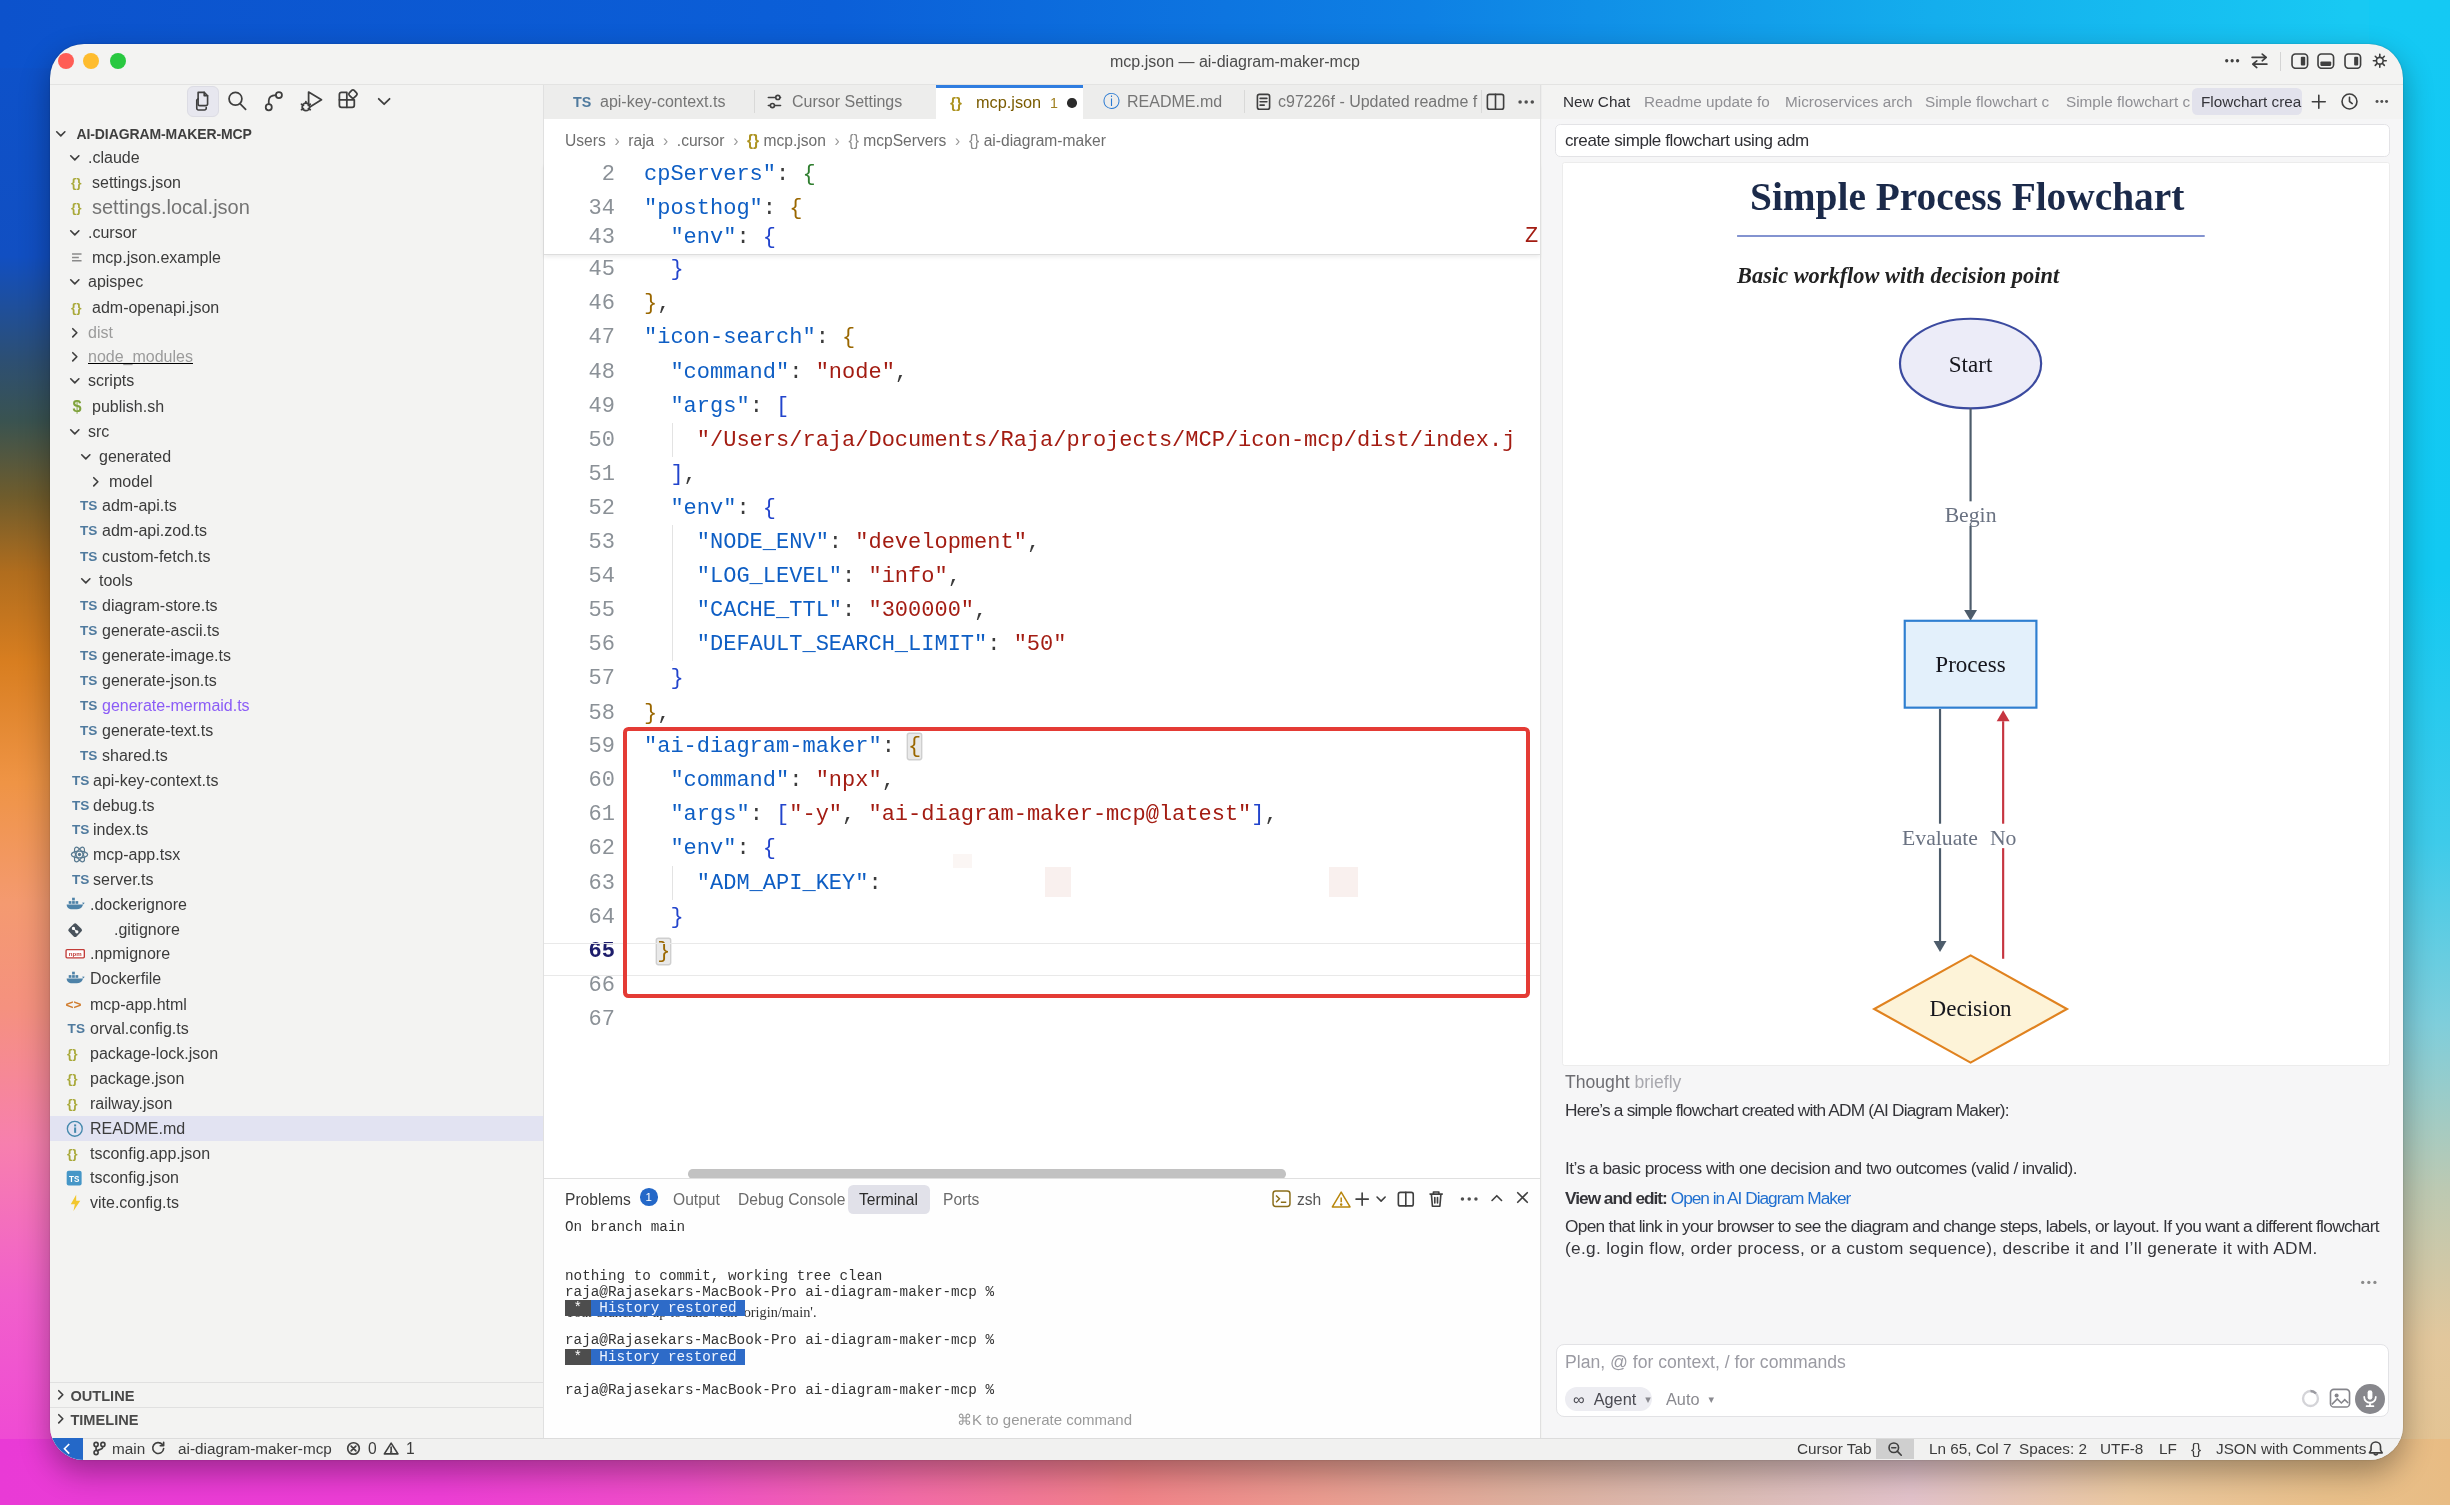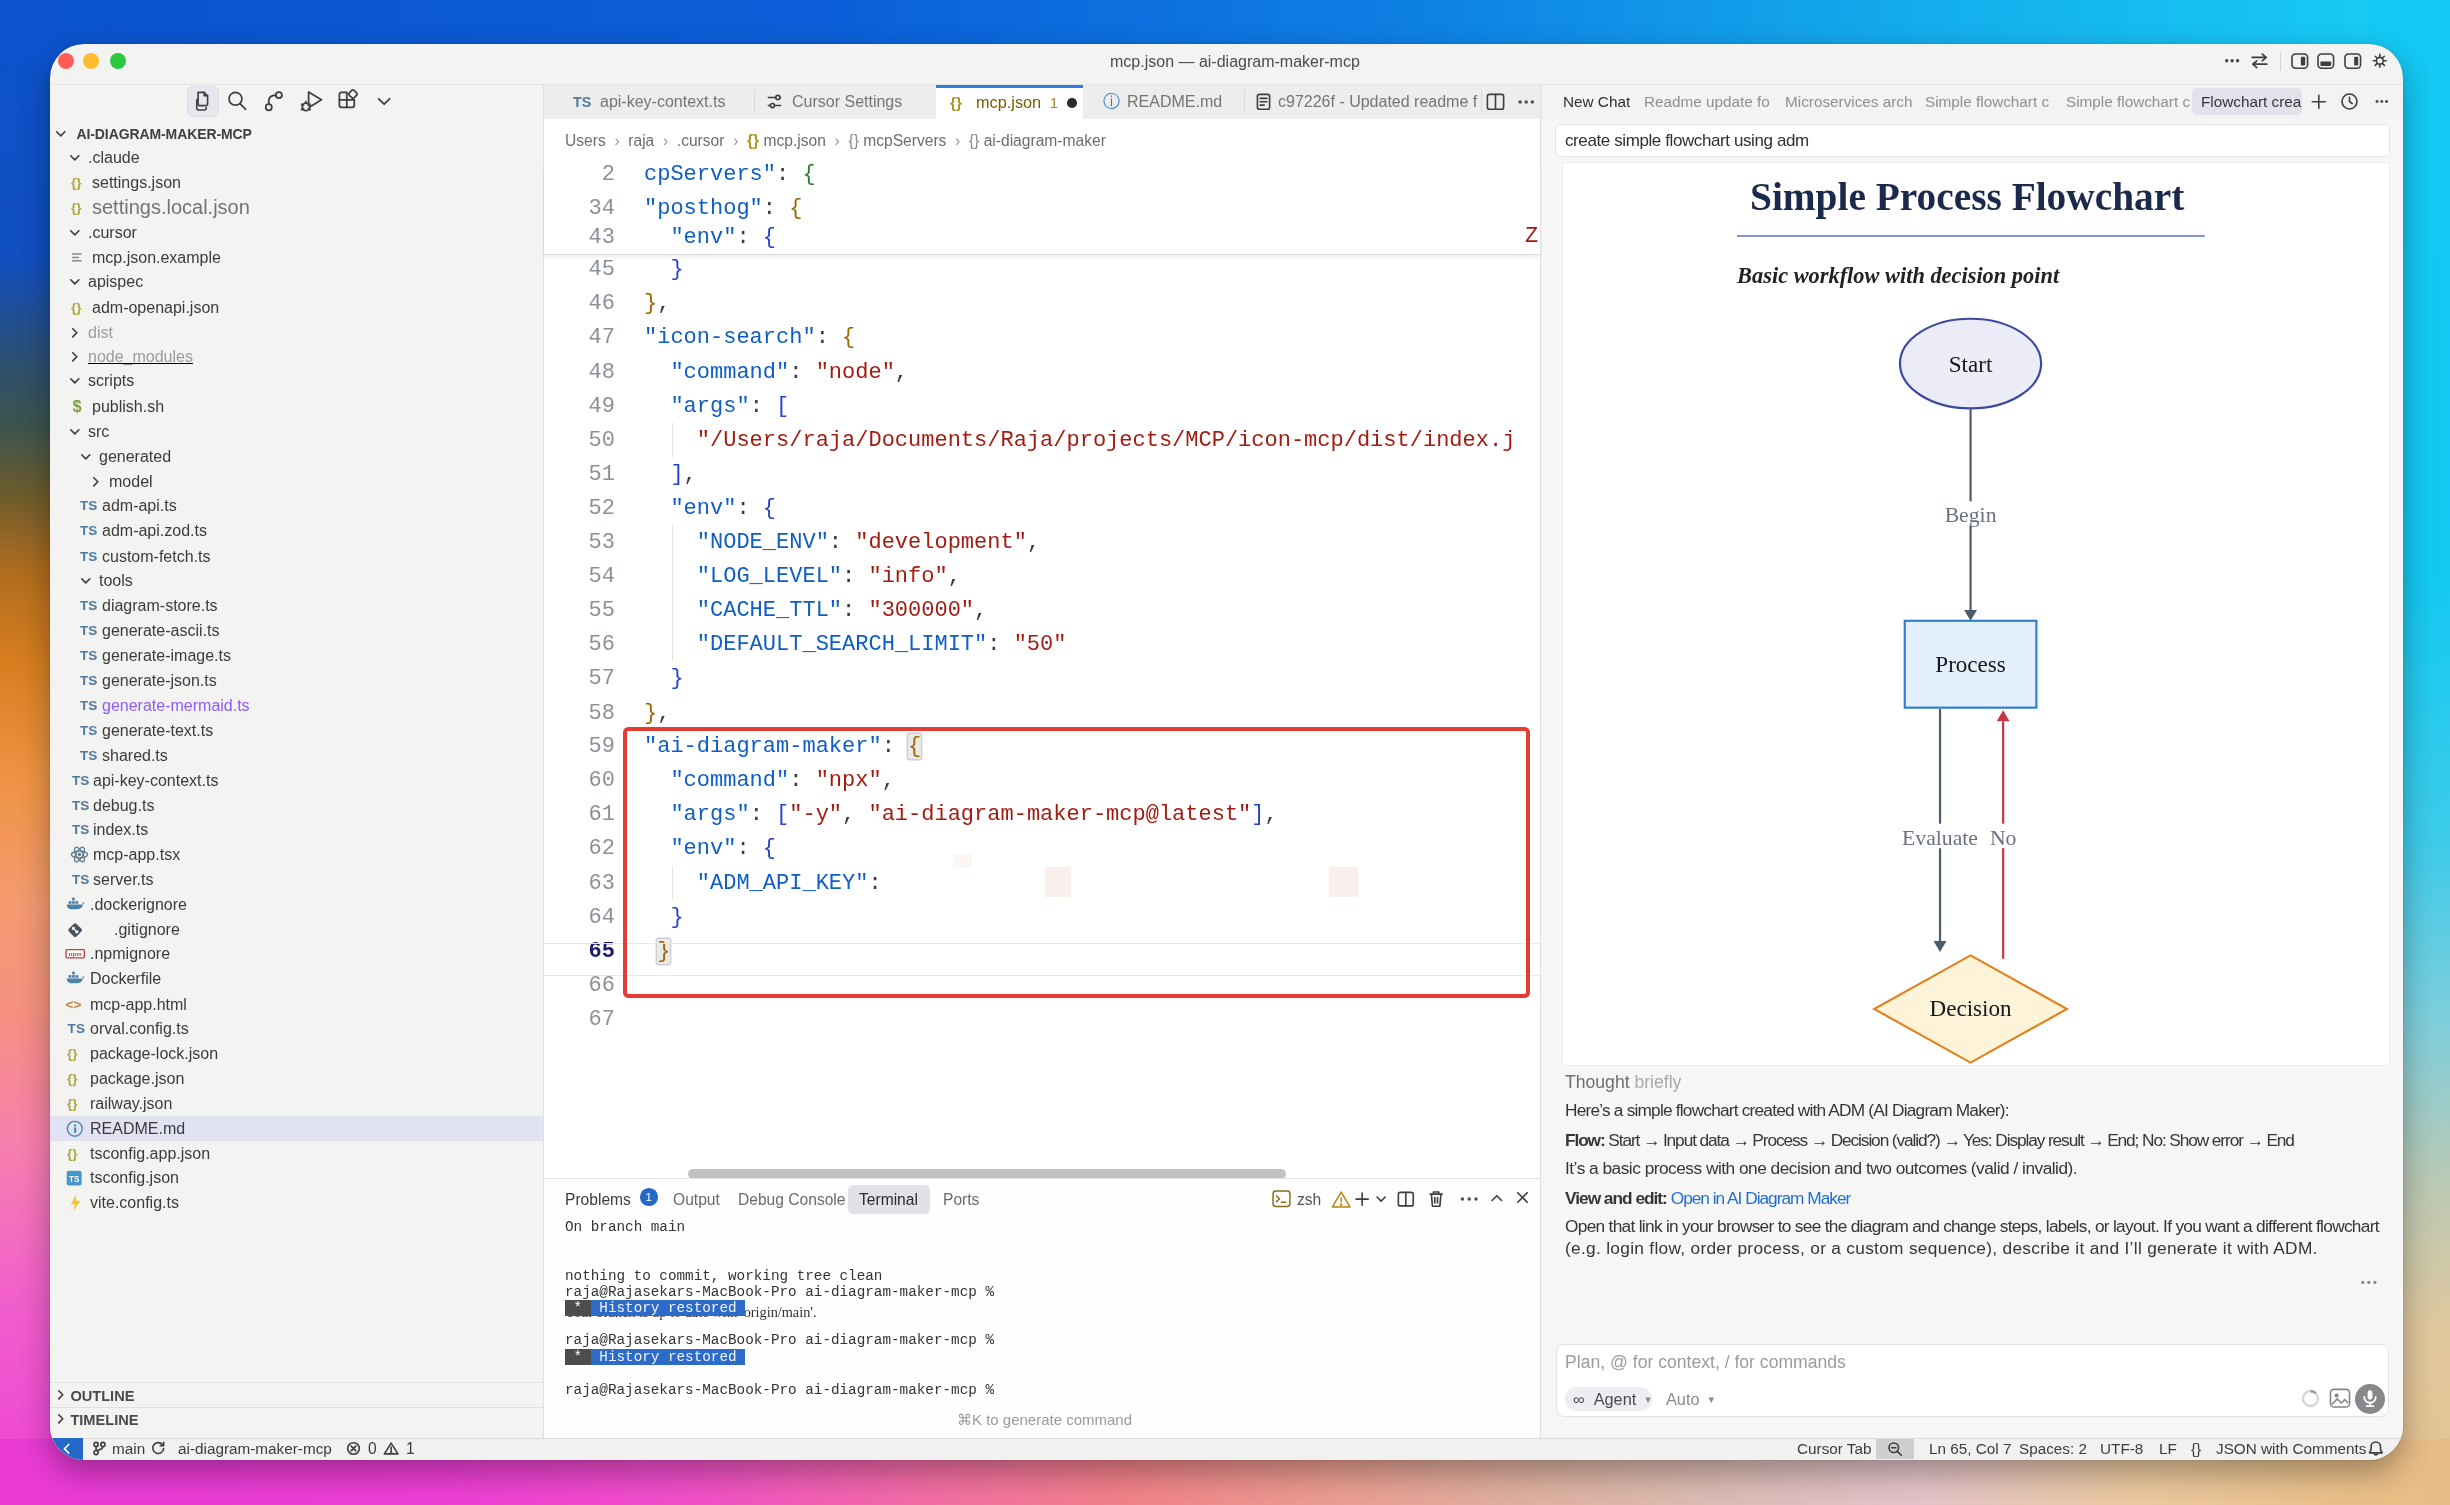--- a/index.html
+++ b/index.html
@@ -561,21 +561,20 @@
         <line x1="650" y1="1174" x2="650" y2="824" stroke="#c63540" stroke-width="3.2"></line>
         <path d="M650 808 l-9.5 16 h19 Z" fill="#c63540"></path>
         <rect x="628" y="975" width="44" height="36" fill="#fff"></rect>
         <text x="650" y="1006" text-anchor="middle" font-family="Liberation Serif" font-size="32" fill="#6a7282">No</text>
         <path d="M602 1169 L744 1248 L602 1327 L460 1248 Z" fill="#fdf3d8" stroke="#e0821f" stroke-width="3.2"></path>
         <text x="602" y="1259" text-anchor="middle" font-family="Liberation Serif" font-size="34" fill="#16161d">Decision</text>
       </svg>
     </div>
     <div class="a " style="left:1515px;top:1025px;height:27px;display:flex;align-items:center;white-space:pre;font-size:17.6px;"><span style="color:#6d6d72">Thought</span>&nbsp;<span style="color:#a8a8ae">briefly</span></div>
     <div class="a chat" style="left:1515px;top:1053px;height:27px;display:flex;align-items:center;white-space:pre;letter-spacing:-0.8px;">Here’s a simple flowchart created with ADM (AI Diagram Maker):</div>
-    <div class="a chat" style="left:1515px;top:1083px;height:27px;display:flex;align-items:center;white-space:pre;letter-spacing:-1.1px;"><b>Flow:</b>&nbsp;Start → Input data → Process → Decision (valid?) → Yes: Display result → End; No: Show error → End</div>
     <div class="a chat" style="left:1515px;top:1111px;height:27px;display:flex;align-items:center;white-space:pre;letter-spacing:-0.5px;">It’s a basic process with one decision and two outcomes (valid / invalid).</div>
     <div class="a chat" style="left:1515px;top:1141px;height:27px;display:flex;align-items:center;white-space:pre;letter-spacing:-1px;"><b>View and edit:</b>&nbsp;<span style="color:#1f6fd0">Open in AI Diagram Maker</span></div>
     <div class="a chat" style="left:1515px;top:1169px;height:27px;display:flex;align-items:center;white-space:pre;letter-spacing:-0.7px;">Open that link in your browser to see the diagram and change steps, labels, or layout. If you want a different flowchart</div>
     <div class="a chat" style="left:1515px;top:1191px;height:27px;display:flex;align-items:center;white-space:pre;letter-spacing:0.3px;">(e.g. login flow, order process, or a custom sequence), describe it and I’ll generate it with ADM.</div>
     <div class="a " style="left:2310px;top:1235px;width:19px;height:6.8px;">
       <svg width="19" height="6.8" viewBox="0 0 28 10">
         <g fill="#8a8a8a">
           <circle cx="4" cy="5" r="2.4"></circle>
           <circle cx="13" cy="5" r="2.4"></circle>
           <circle cx="22" cy="5" r="2.4"></circle>

